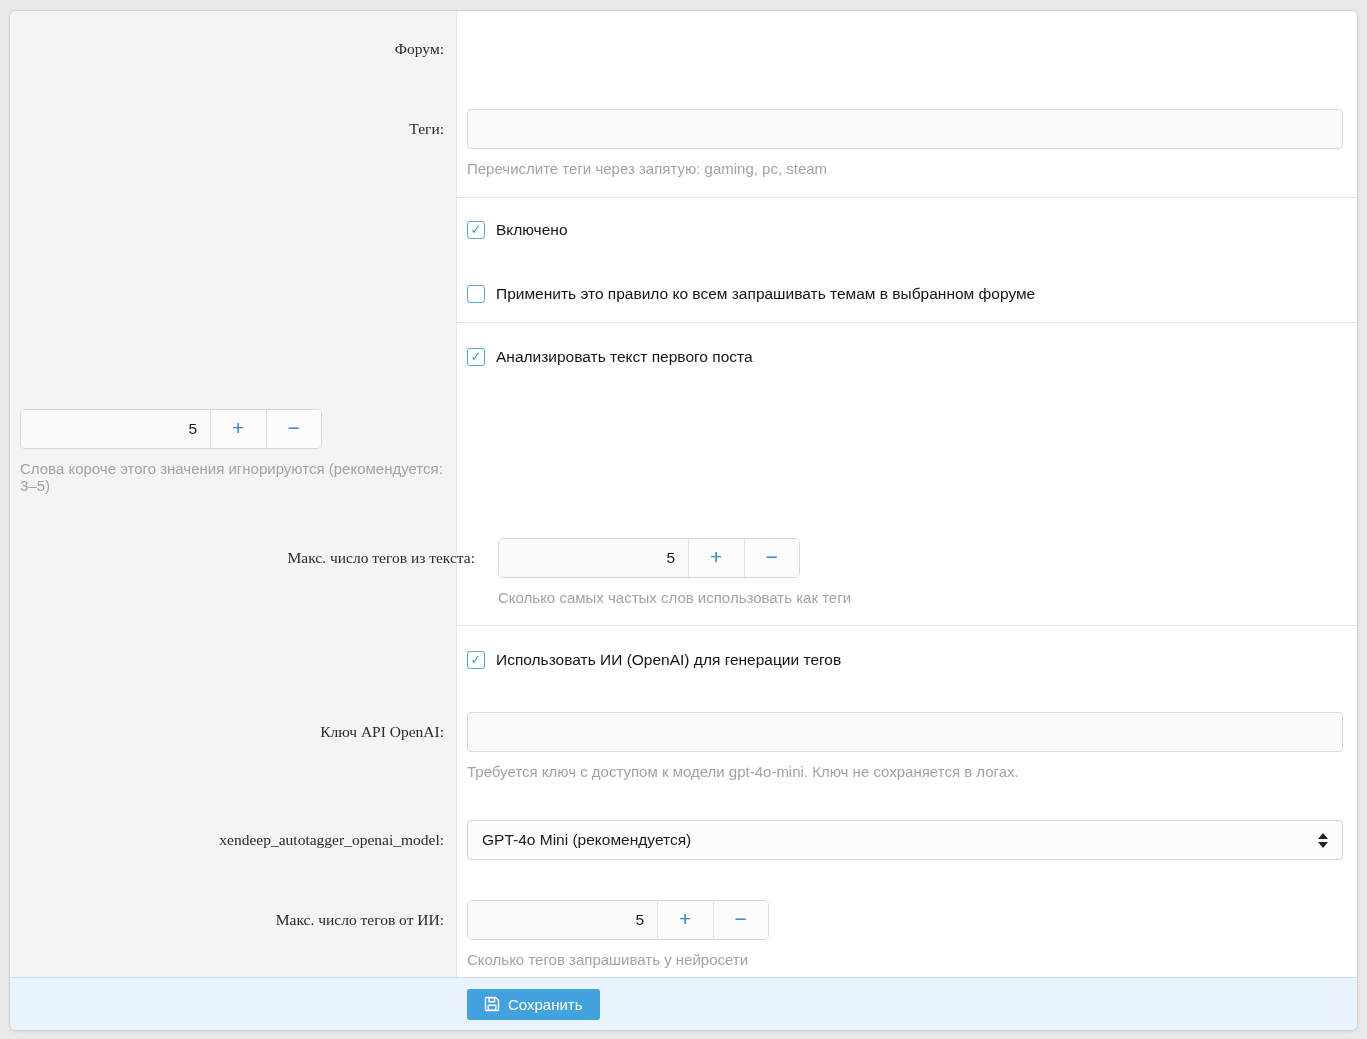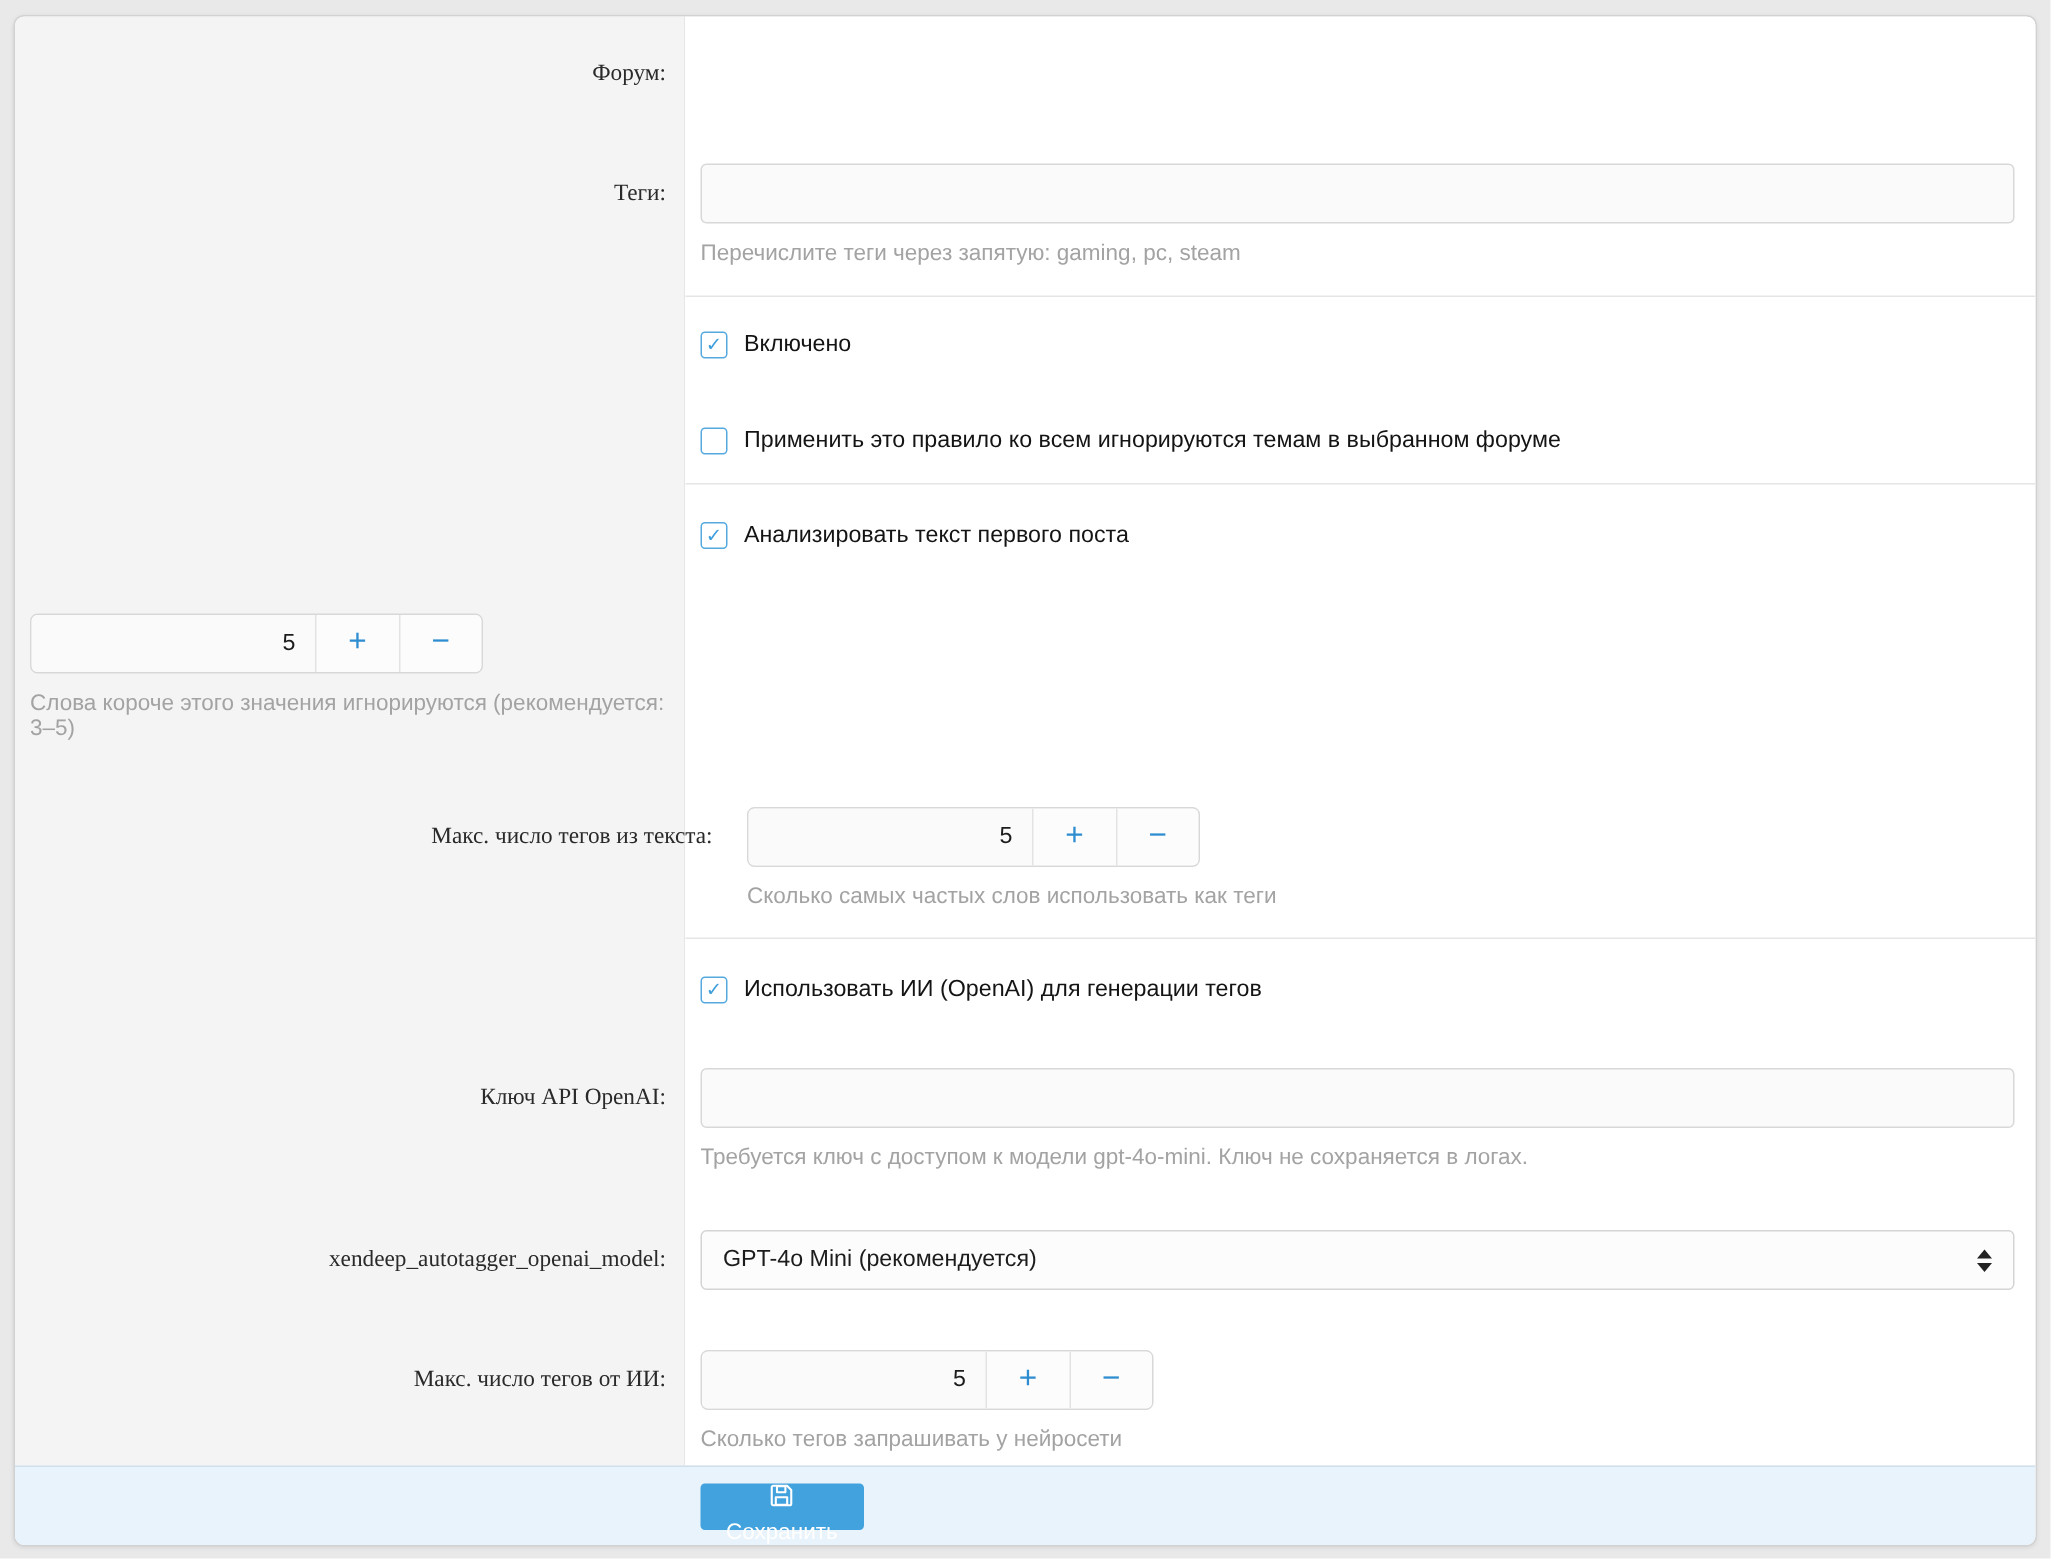--- a/index.html
+++ b/index.html
@@ -163,21 +163,20 @@
     color: #fff;
     border: none;
     border-radius: 3px;
     font-size: 15px;
     font-family: inherit;
     display: flex;
     align-items: center;
     gap: 8px;
     padding: 0 17px;
     cursor: pointer;
-    flex-direction: column;
   }
   .save-button svg { display: block; }
 
   
   .pt18 { padding-top: 18px; } .pb30 { padding-bottom: 30px; }
   .pt10 { padding-top: 10px; } .pb20 { padding-bottom: 20px; }
   .mt42 { margin-top: 42px; } .mt44 { margin-top: 44px; }
   .mt40 { margin-top: 40px; } .pt24 { padding-top: 24px; }
   .pt22 { padding-top: 22px; } .pb18 { padding-bottom: 18px; }
   .pb19 { padding-bottom: 19px; padding-left: 31px; }
@@ -208,21 +207,21 @@
 
     <div class="field-row pt22 pb18">
       <div class="label-cell"></div>
       <div class="content-cell">
         <div class="checkbox-line">
           <span class="checkbox-box">✓</span>
           <span>Включено</span>
         </div>
         <div class="checkbox-line mt44">
           <span class="checkbox-box"></span>
-          <span>Применить это правило ко всем игнорируются темам в выбранном форуме</span>
+          <span>Применить это правило ко всем запрашивать темам в выбранном форуме</span>
         </div>
       </div>
     </div>
 
     <div class="separator"></div>
 
     <div class="field-row pt24">
       <div class="label-cell"></div>
       <div class="content-cell">
         <div class="checkbox-line">

